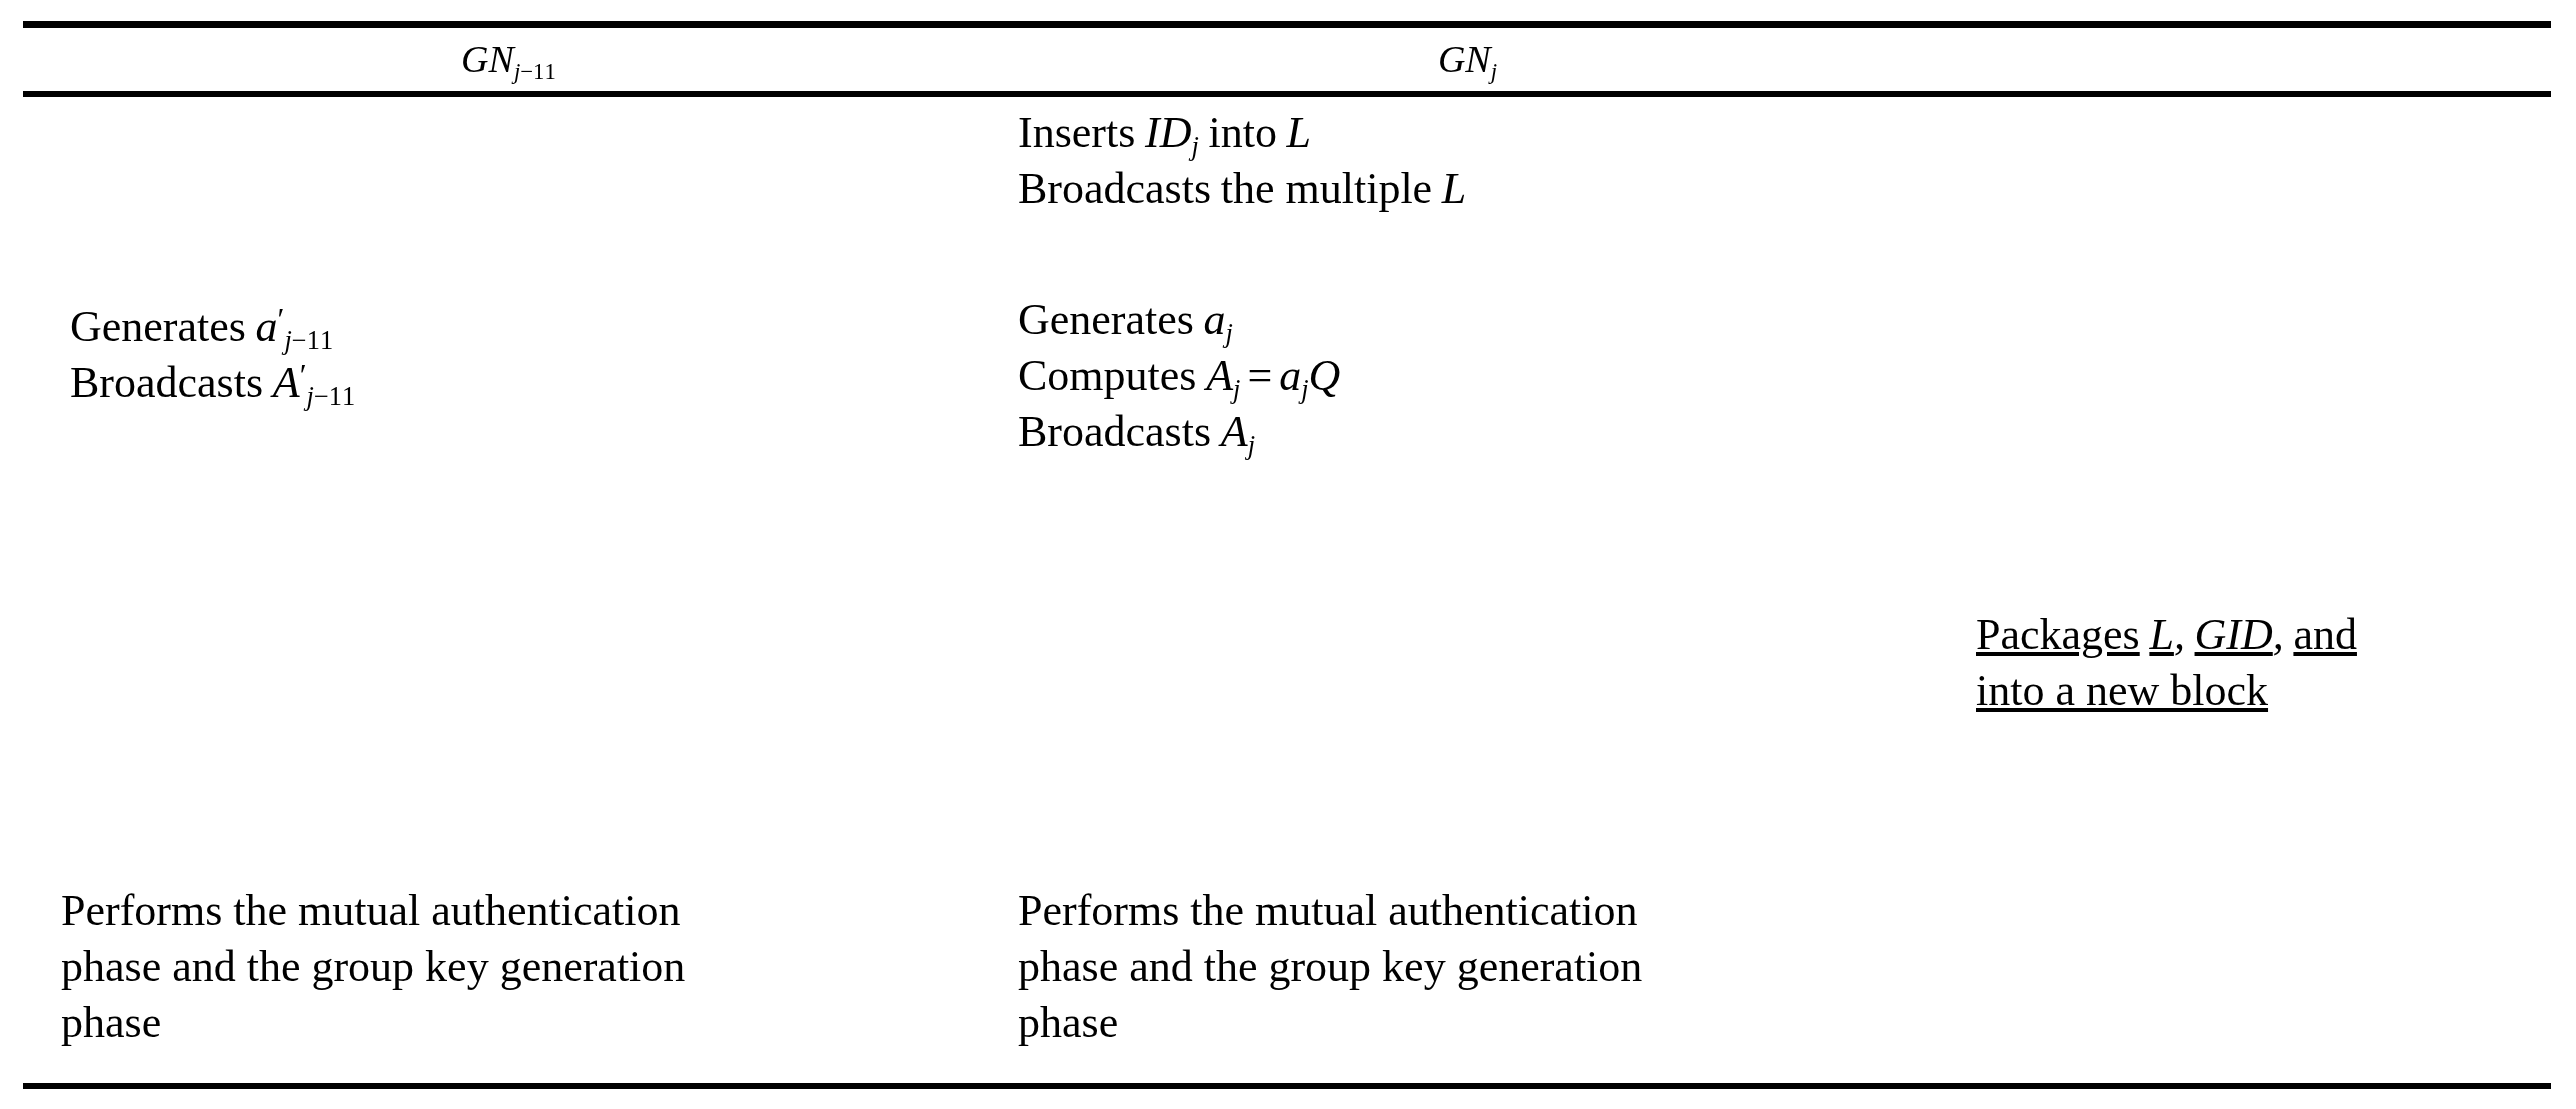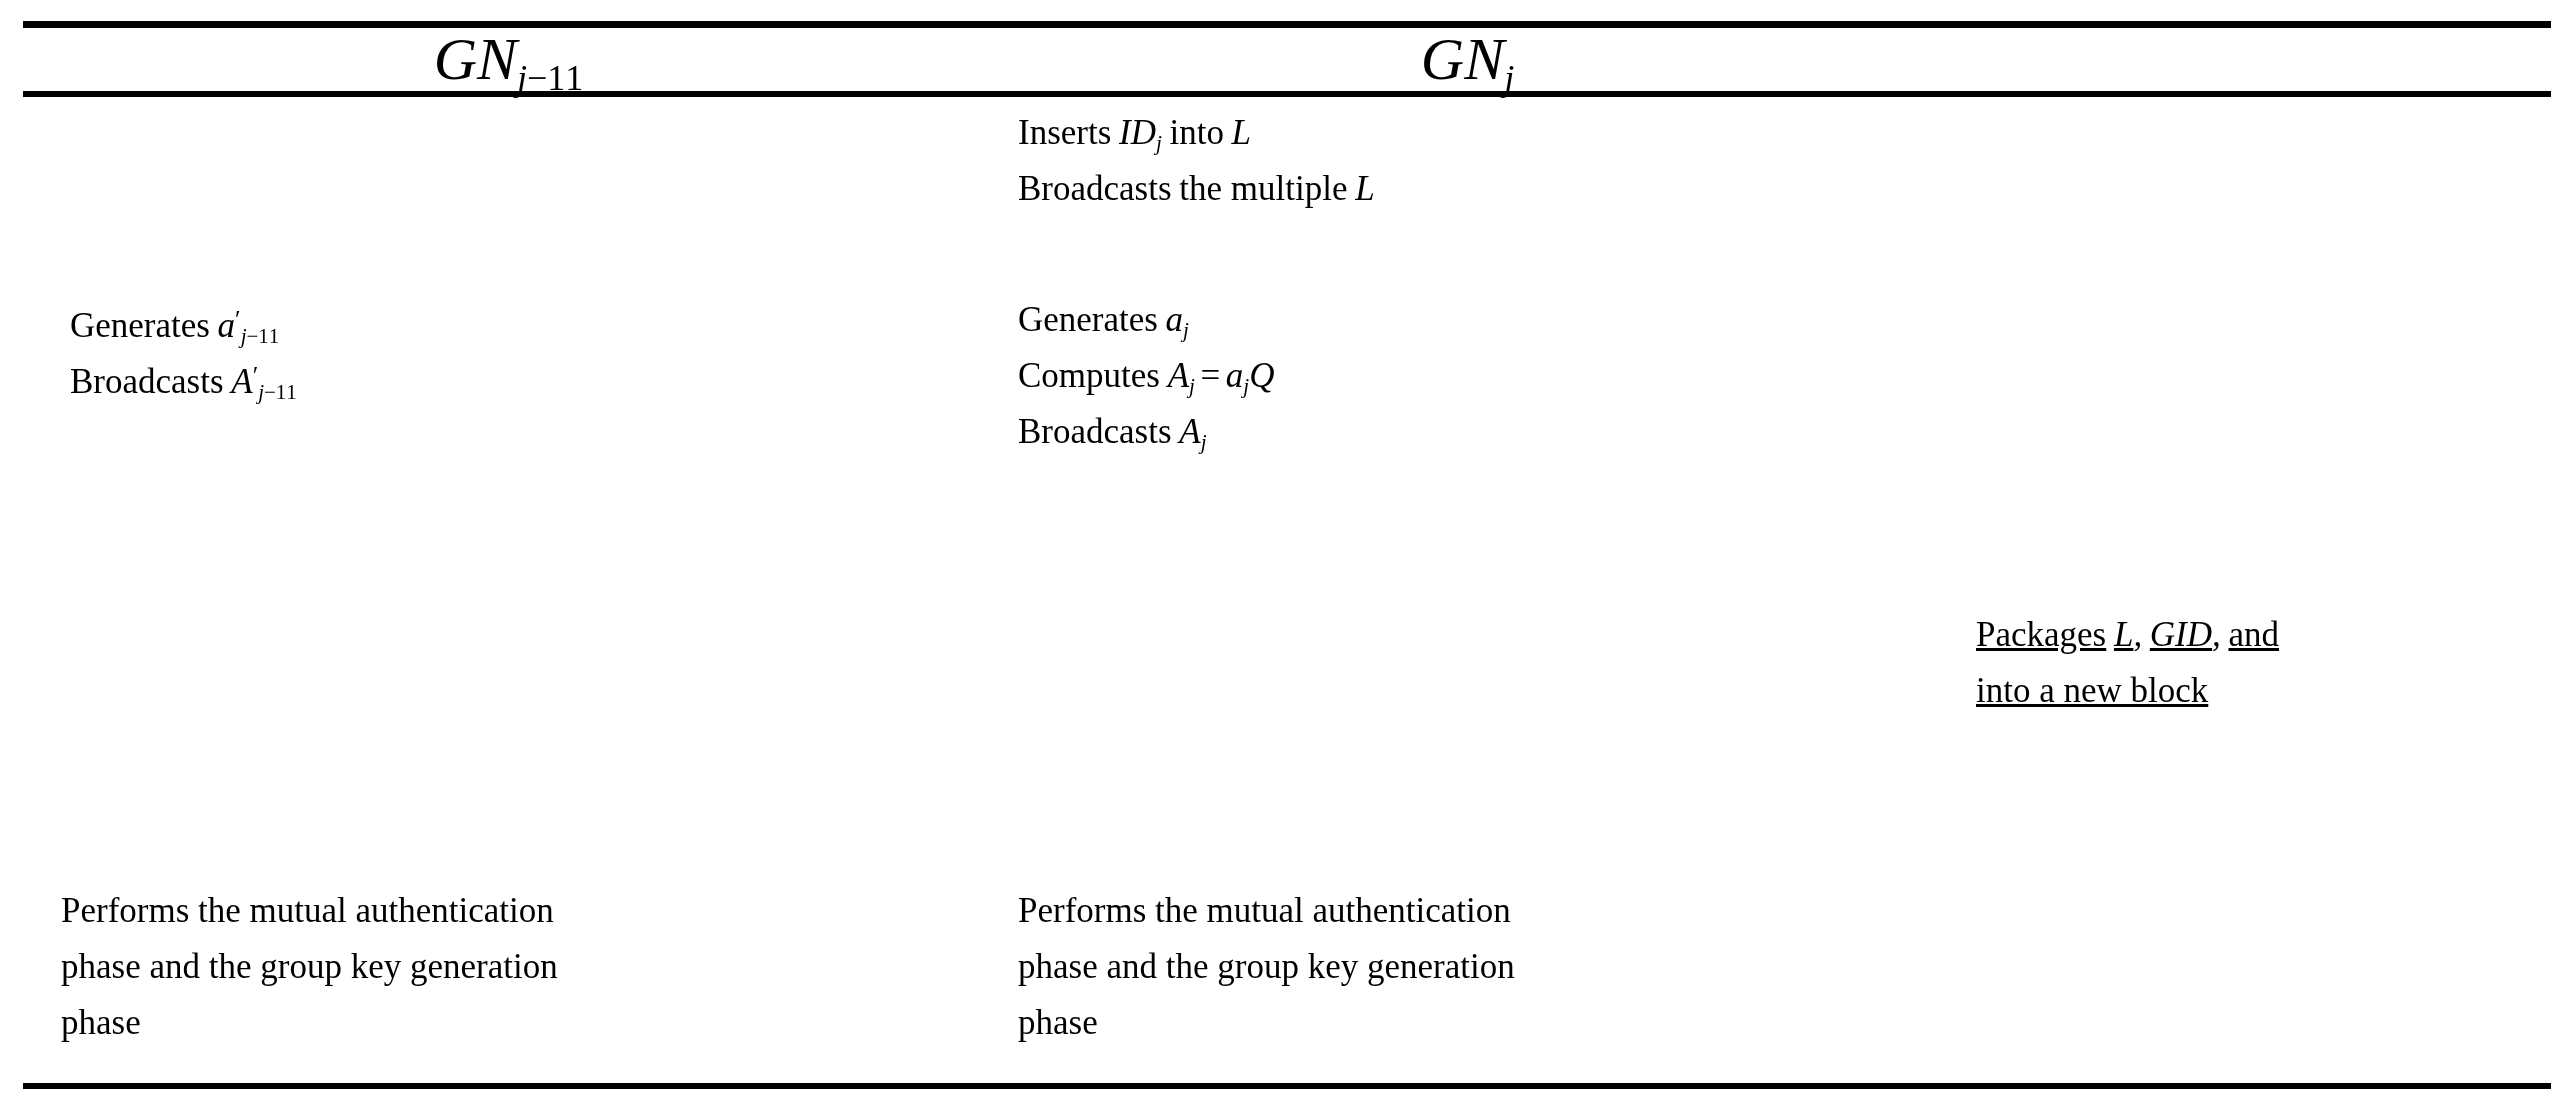--- a/index.html
+++ b/index.html
@@ -41,31 +41,31 @@
     top: 28px;
     width: 2528px;
     height: 63px;
   }
   .col-head {
     position: absolute;
     top: 0;
     height: 63px;
     line-height: 63px;
     text-align: center;
-    font-size: 60px;
+    font-size: 38px;
     white-space: nowrap;
   }
   .col-head.c1 { left: 0px;    width: 971px; }
   .col-head.c2 { left: 971px; width: 947px; }
   .col-head.c3 { left: 1918px; width: 610px;  }
 
   
   .blk {
     position: absolute;
-    font-size: 35px;
+    font-size: 44px;
     line-height: 56px;
     white-space: nowrap;
     text-align: left;
   }
   .blk .ln { display: block; height: 56px; }
 
   
   .c1x { left: 61px;   }
   .c2x { left: 1018px; }
   .c3x { left: 1976px; text-decoration: underline; }

